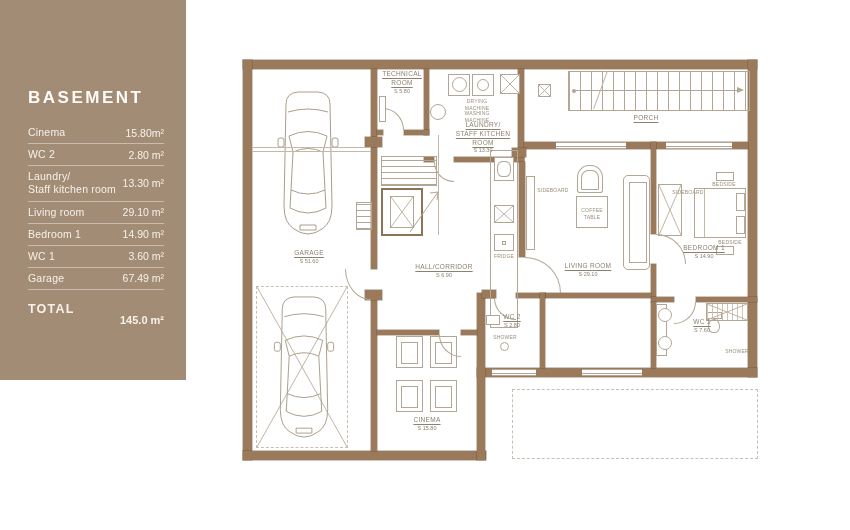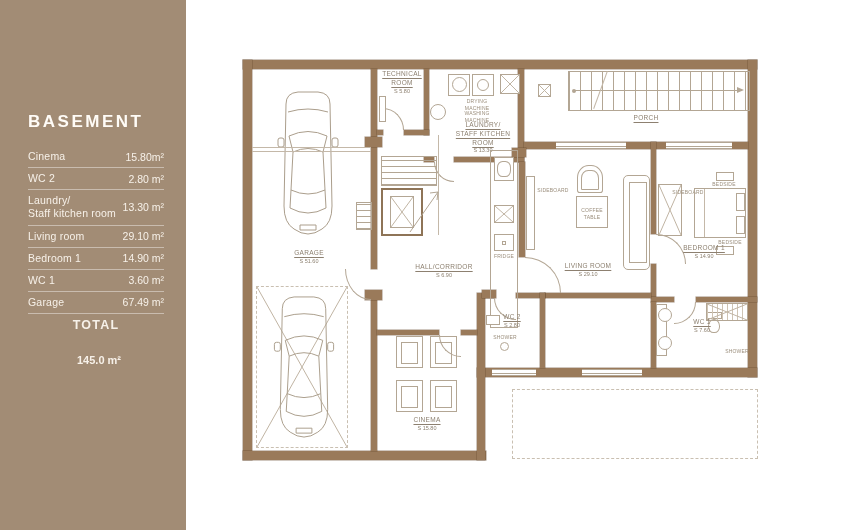--- a/index.html
+++ b/index.html
@@ -1,27 +1,27 @@
 <!DOCTYPE html>
 <html><head>
 <meta charset="utf-8">
 <style>
   html,body{margin:0;padding:0;background:#fff;}
   body{width:850px;height:530px;position:relative;overflow:hidden;
        font-family:"Liberation Sans",sans-serif;}
   .abs{position:absolute;box-sizing:border-box;}
 
   
-  .sidebar{position:absolute;left:0;top:0;width:186px;height:530px;background:#a28c75;
-           box-sizing:border-box;padding:112px 22px 0 28px;}
+  .sidebar{position:absolute;left:0;top:0;width:186px;height:380px;background:#a28c75;
+           box-sizing:border-box;padding:88px 22px 0 28px;}
   .sb-title{margin:0 0 14px 0;font-size:17px;font-weight:600;letter-spacing:2.5px;
             color:#fffcf7;}
   .sb-row{display:flex;justify-content:space-between;align-items:center;
           padding:4px 0;border-bottom:1px solid rgba(255,255,255,.42);}
-  .sb-row:last-child{border-bottom:none;flex-direction:column;}
+  .sb-row:last-child{border-bottom:none;}
   .sb-label{font-size:10.5px;color:#f7f1e9;letter-spacing:.2px;white-space:pre-line;line-height:1.25;}
   .sb-value{font-size:10.5px;color:#f7f1e9;white-space:nowrap;padding-left:6px;}
   .sb-total .sb-label{font-weight:700;font-size:12.5px;letter-spacing:1.2px;}
   .sb-total .sb-value{font-weight:700;font-size:11px;margin-top:20px;}
 
   
   .plan{position:absolute;inset:0;}
   .wall{position:absolute;background:#9a7a5a;box-shadow:0 0 0 .6px rgba(100,72,45,.5);}
   .ln{position:absolute;border:1px solid #b3a694;box-sizing:border-box;background:#fff;}
   .noFill{background:transparent;}

